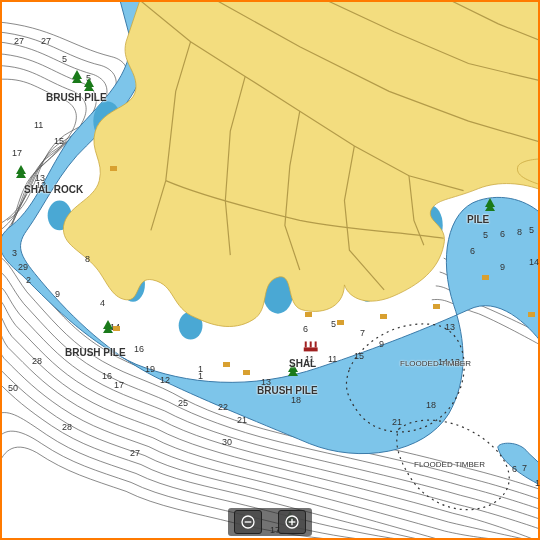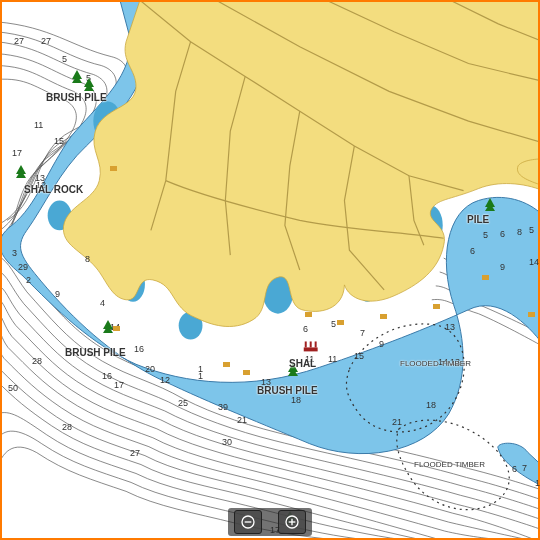--- a/index.html
+++ b/index.html
@@ -112,29 +112,29 @@
       <span class="depth" style="left: 33px; top: 171px;">13</span>
       <span class="depth" style="left: 34px; top: 178px;">12</span>
       <span class="depth" style="left: 10px; top: 246px;">3</span>
       <span class="depth" style="left: 16px; top: 260px;">29</span>
       <span class="depth" style="left: 24px; top: 273px;">2</span>
       <span class="depth" style="left: 83px; top: 252px;">8</span>
       <span class="depth" style="left: 53px; top: 287px;">9</span>
       <span class="depth" style="left: 98px; top: 296px;">4</span>
       <span class="depth" style="left: 108px; top: 320px;">14</span>
       <span class="depth" style="left: 132px; top: 342px;">16</span>
-      <span class="depth" style="left: 143px; top: 362px;">20</span>
+      <span class="depth" style="left: 143px; top: 362px;">19</span>
       <span class="depth" style="left: 6px; top: 381px;">50</span>
       <span class="depth" style="left: 30px; top: 354px;">28</span>
       <span class="depth" style="left: 100px; top: 369px;">16</span>
       <span class="depth" style="left: 112px; top: 378px;">17</span>
       <span class="depth" style="left: 60px; top: 420px;">28</span>
       <span class="depth" style="left: 158px; top: 373px;">12</span>
       <span class="depth" style="left: 196px; top: 369px;">1</span>
-      <span class="depth" style="left: 216px; top: 400px;">39</span>
+      <span class="depth" style="left: 216px; top: 400px;">22</span>
       <span class="depth" style="left: 176px; top: 396px;">25</span>
       <span class="depth" style="left: 259px; top: 375px;">13</span>
       <span class="depth" style="left: 196px; top: 362px;">1</span>
       <span class="depth" style="left: 289px; top: 393px;">18</span>
       <span class="depth" style="left: 235px; top: 413px;">21</span>
       <span class="depth" style="left: 220px; top: 435px;">30</span>
       <span class="depth" style="left: 128px; top: 446px;">27</span>
       <span class="depth" style="left: 303px; top: 352px;">11</span>
       <span class="depth" style="left: 326px; top: 352px;">11</span>
       <span class="depth" style="left: 352px; top: 349px;">15</span>

